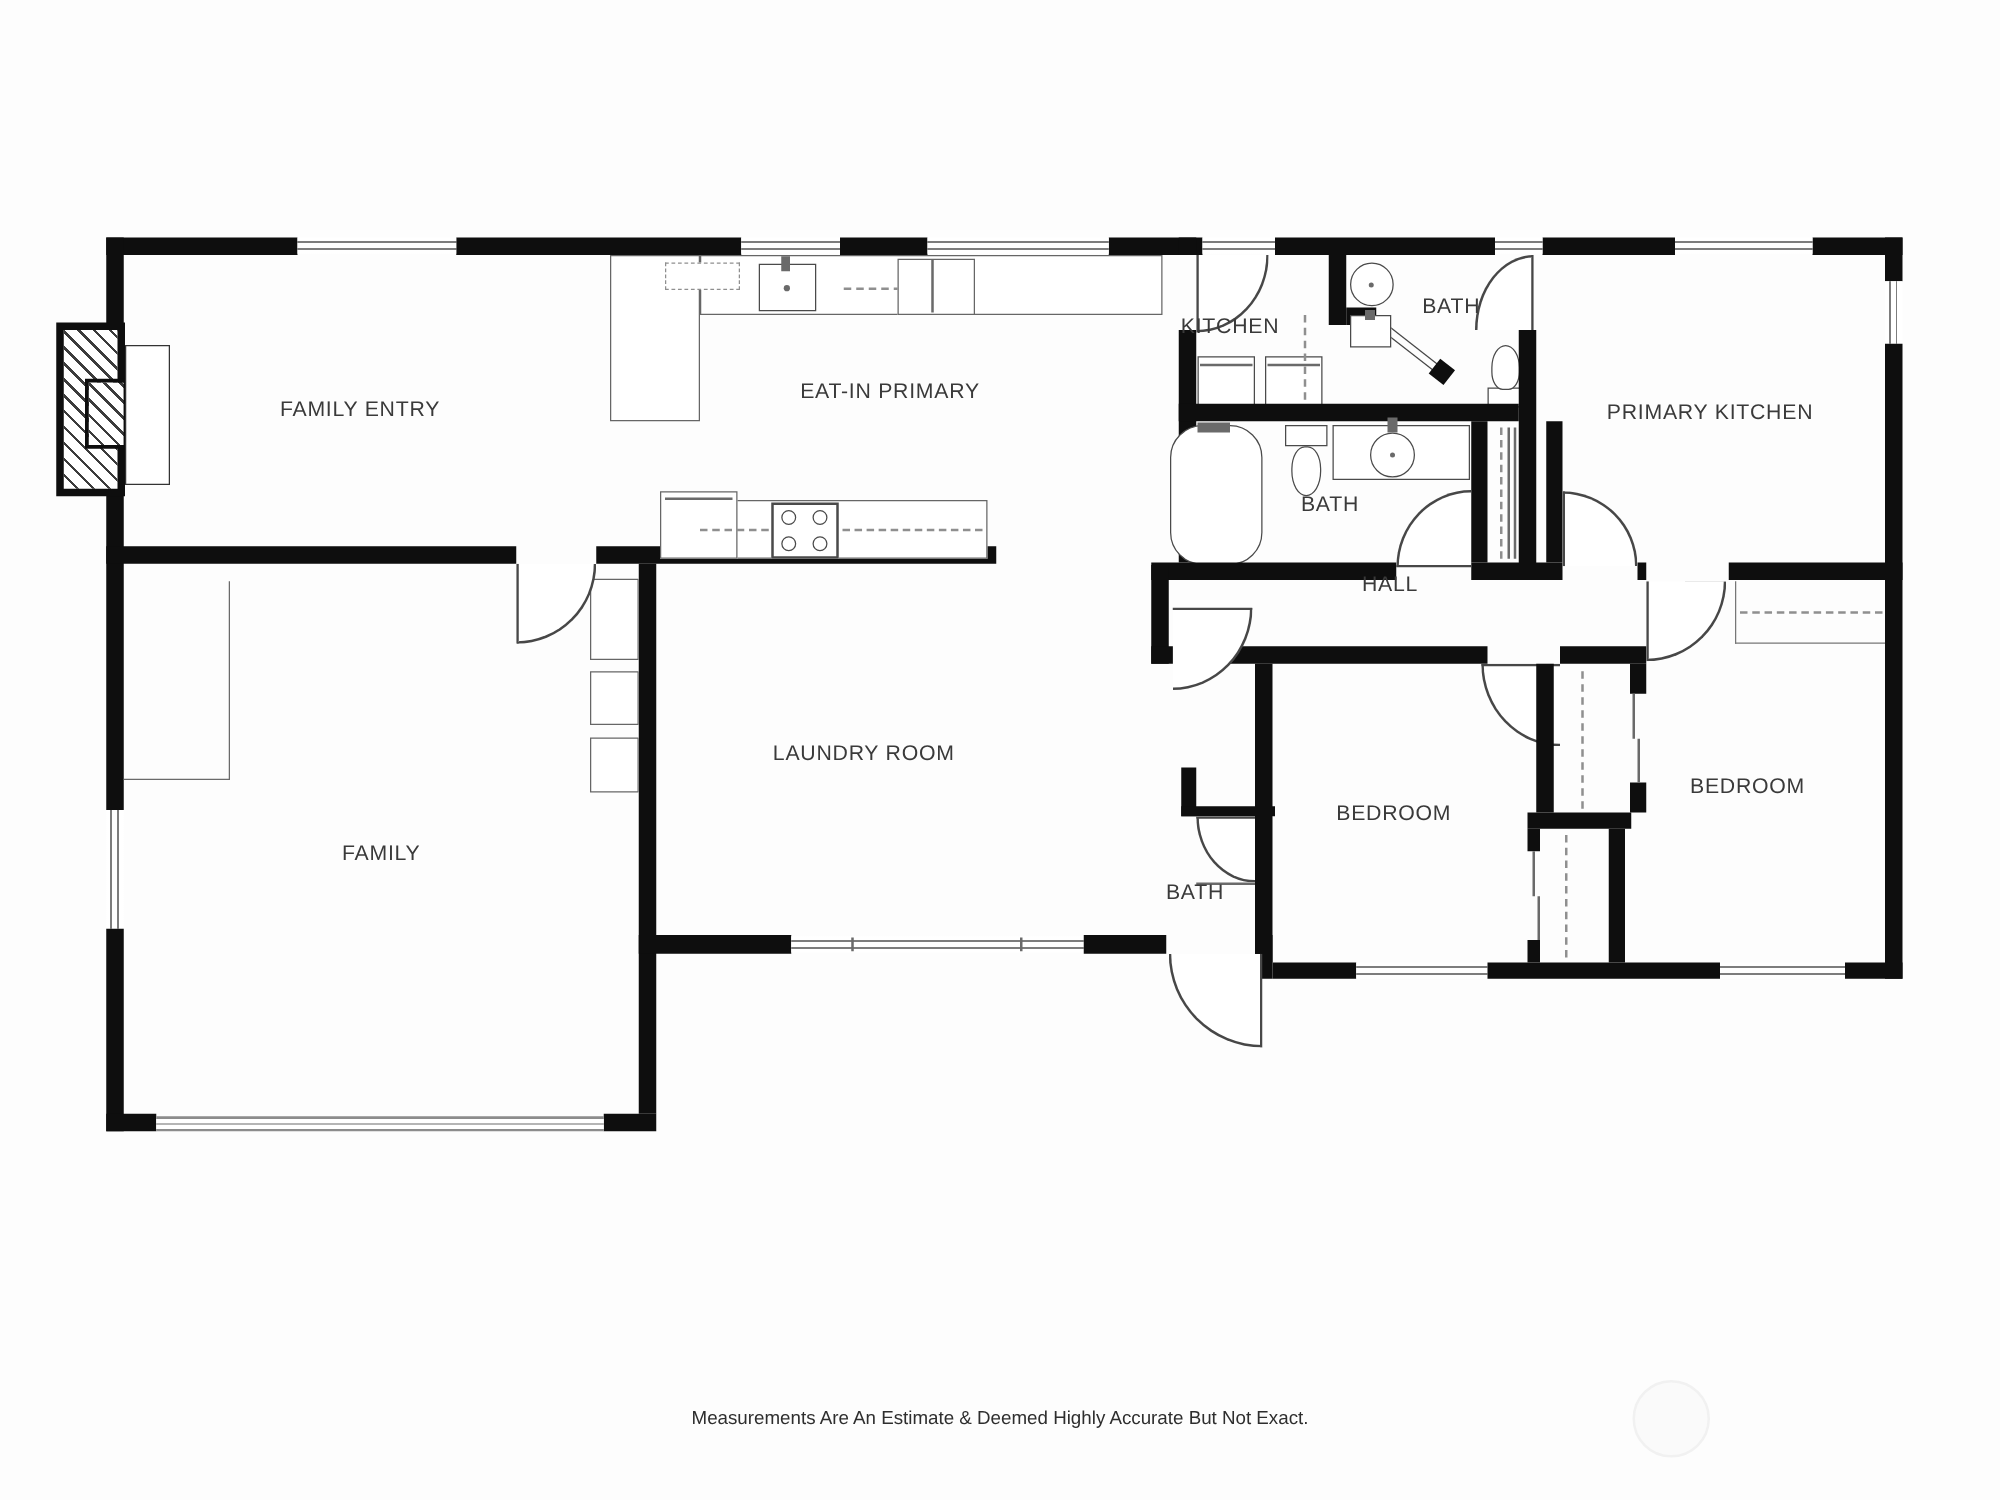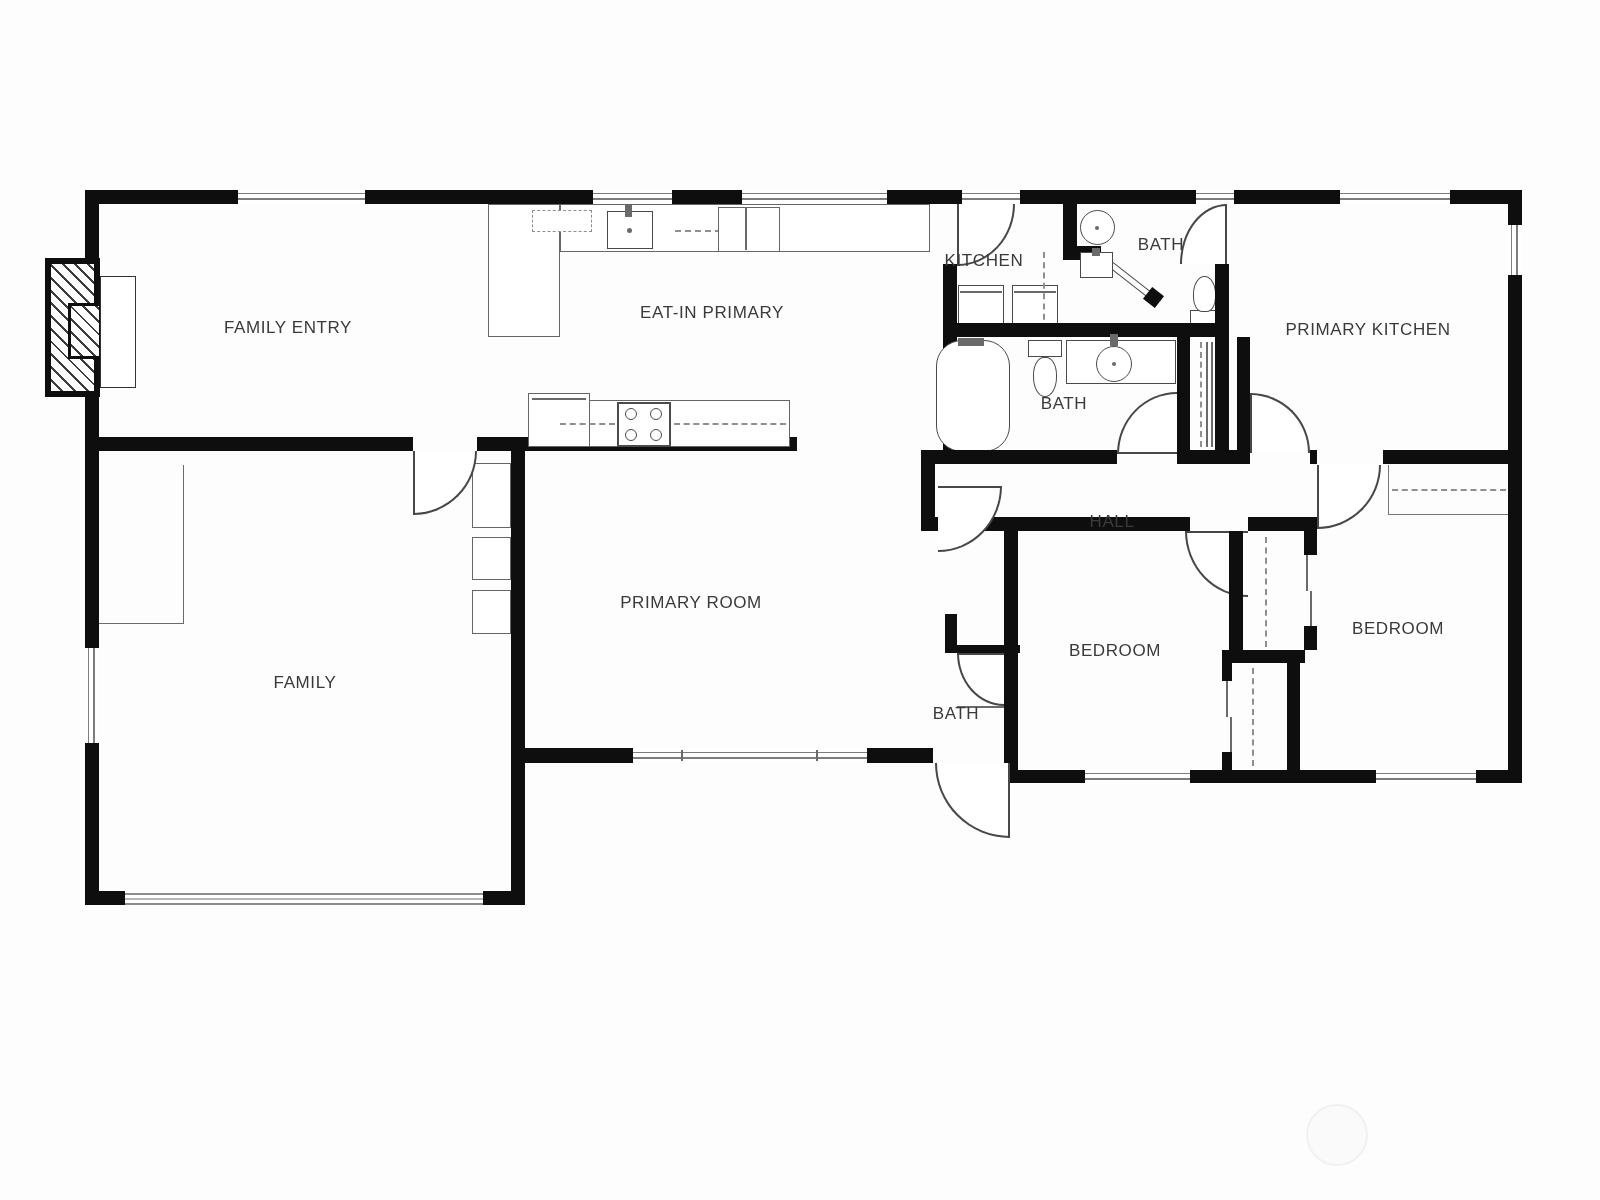--- a/index.html
+++ b/index.html
@@ -185,22 +185,23 @@
   <div class="fixt" style="left:650px;top:408px;width:12px;height:12px;border-radius:50%"></div>
   <div class="fixt" style="left:625px;top:429px;width:12px;height:12px;border-radius:50%"></div>
   <div class="fixt" style="left:650px;top:429px;width:12px;height:12px;border-radius:50%"></div>
 
   <div class="lbl" style="left:288px;top:328px">FAMILY ENTRY</div>
   <div class="lbl" style="left:712px;top:313px">EAT-IN PRIMARY</div>
   <div class="lbl" style="left:984px;top:261px">KITCHEN</div>
   <div class="lbl" style="left:1161px;top:245px">BATH</div>
   <div class="lbl" style="left:1368px;top:330px">PRIMARY KITCHEN</div>
   <div class="lbl" style="left:1064px;top:404px">BATH</div>
-  <div class="lbl" style="left:1112px;top:522px">HALL</div>
+  <div class="lbl" style="left:1112px;top:468px">HALL</div>
   <div class="lbl" style="left:305px;top:683px">FAMILY</div>
-  <div class="lbl" style="left:691px;top:603px">PRIMARY ROOM</div>
+  <div class="lbl" style="left:691px;top:603px">LAUNDRY ROOM</div>
   <div class="lbl" style="left:956px;top:714px">BATH</div>
   <div class="lbl" style="left:1115px;top:651px">BEDROOM</div>
   <div class="lbl" style="left:1398px;top:629px">BEDROOM</div>
 
+  <div id="footer">Measurements Are An Estimate &amp; Deemed Highly Accurate But Not Exact.</div>
   <div id="wm"></div>
 
 </div>
 
 </body></html>

